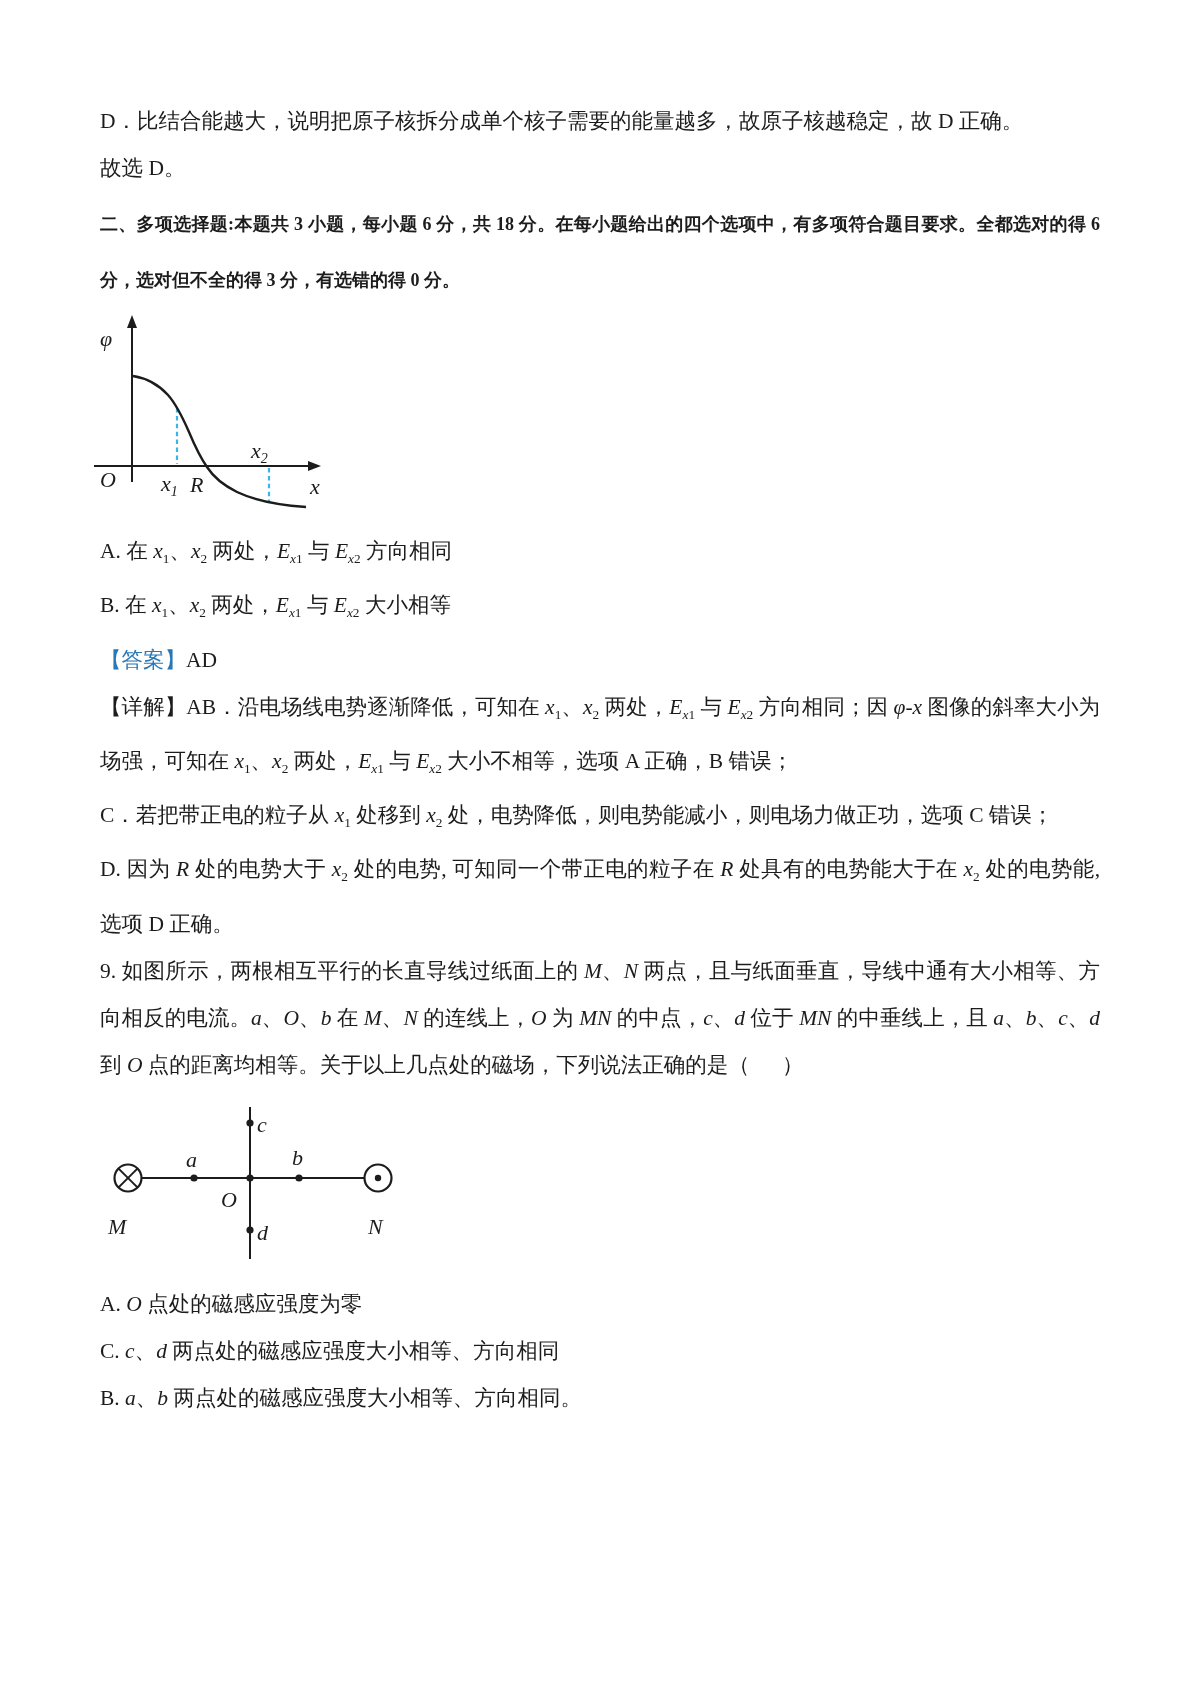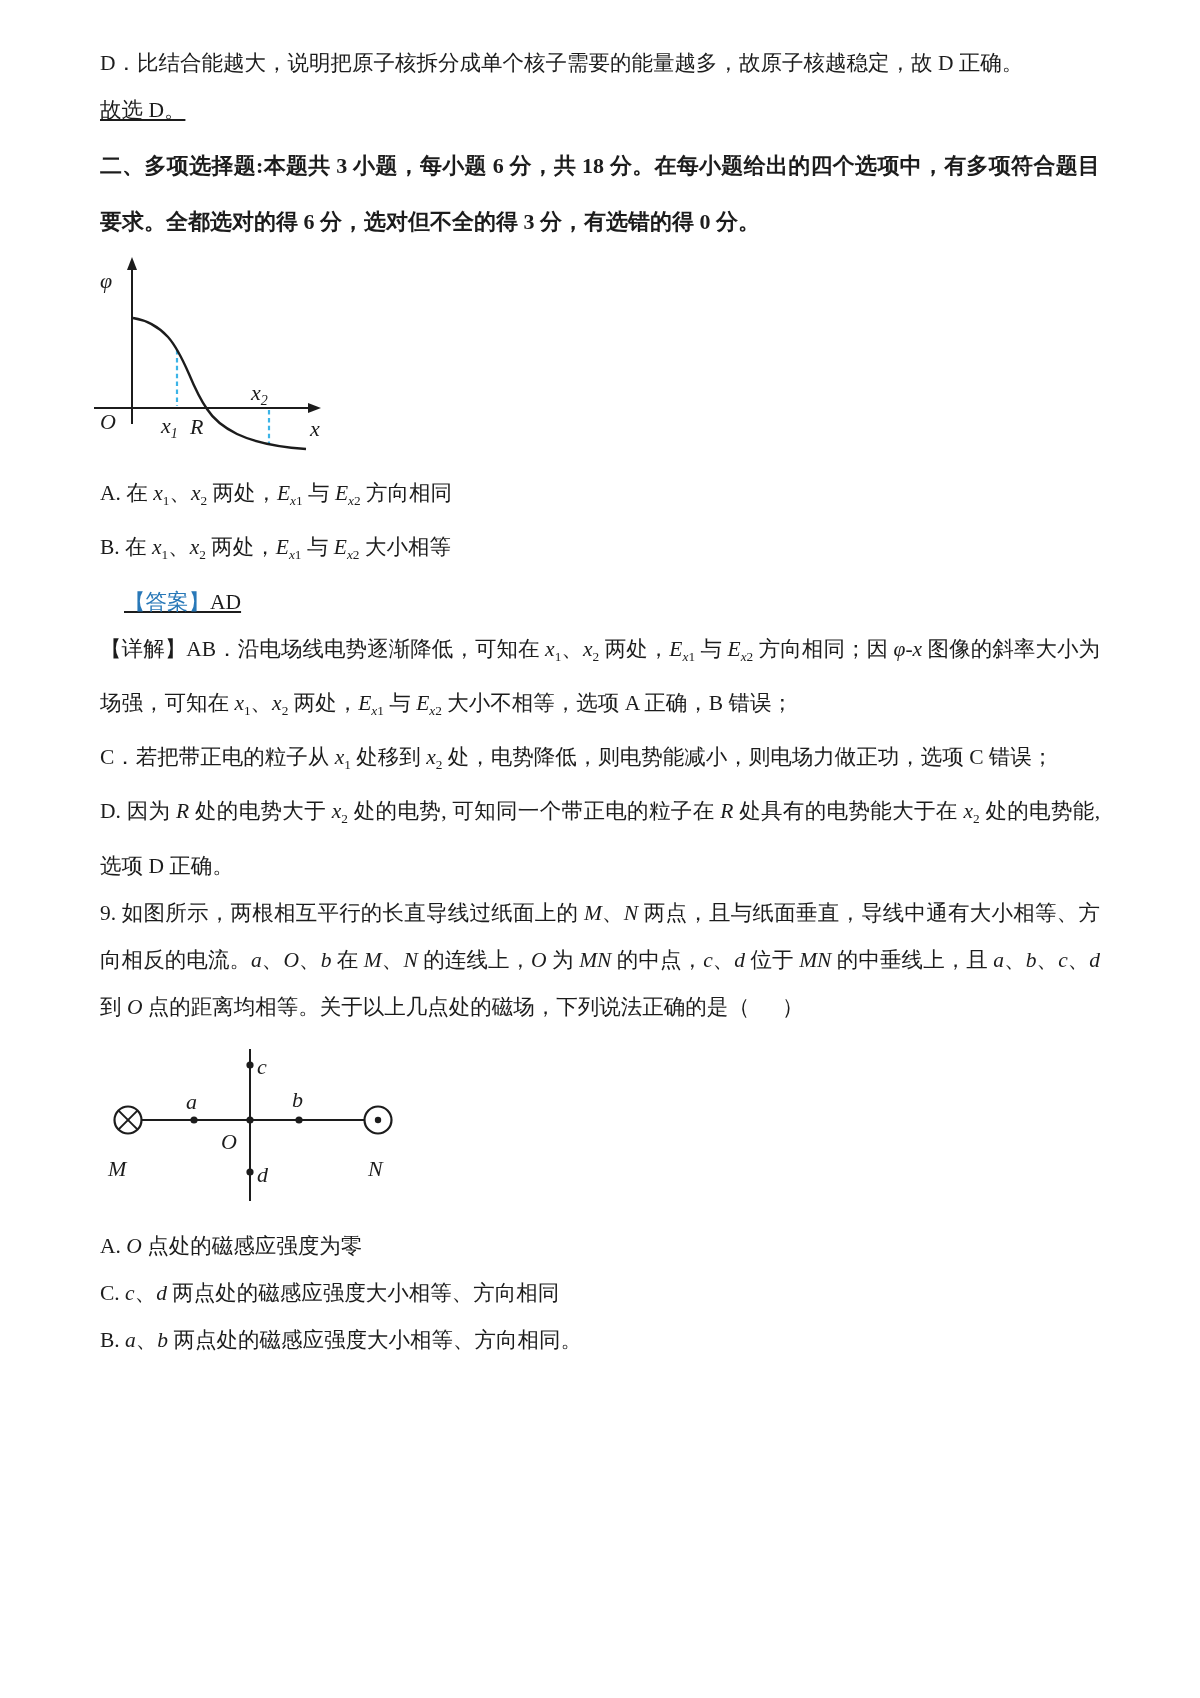--- a/index.html
+++ b/index.html
@@ -1,25 +1,25 @@
 <!DOCTYPE html>
 <html><head>
 <meta charset="utf-8">
 <style>
   html,body{margin:0;padding:0;}
   body{
     width:1200px;height:1698px;background:#ffffff;overflow:hidden;
     font-family:"Liberation Serif","DejaVu Serif",serif;
     color:#1c1c1c;
   }
-  .content{padding:40px 100px 0 100px;}
+  .content{padding:98px 100px 0 100px;}
   p.line{margin:0;font-size:21.5px;line-height:47px;text-align:justify;text-justify:inter-ideograph;}
-  p.single{text-align:left;text-decoration:underline;}
-  .heading{font-size:22px;font-weight:700;line-height:56px;margin:4px 0 6px 0;text-align:justify;}
-  .blue{color:#2878b8;margin-left:24px;}
+  p.single{text-align:left;}
+  .heading{font-size:18px;font-weight:700;line-height:56px;margin:4px 0 6px 0;text-align:justify;}
+  .blue{color:#2878b8;}
   sub{font-size:0.62em;}
   .graph-wrap{margin:6px 0 10px -6px;line-height:0;}
   .diagram-wrap{margin:12px 0 12px 0;line-height:0;}
   .axis-label{font-family:"Liberation Serif","DejaVu Serif",serif;font-style:italic;font-size:22px;fill:#1c1c1c;}
   .sub-label{font-size:14px;}
 </style>
 </head>
 <body>
 
 <div class="content">

